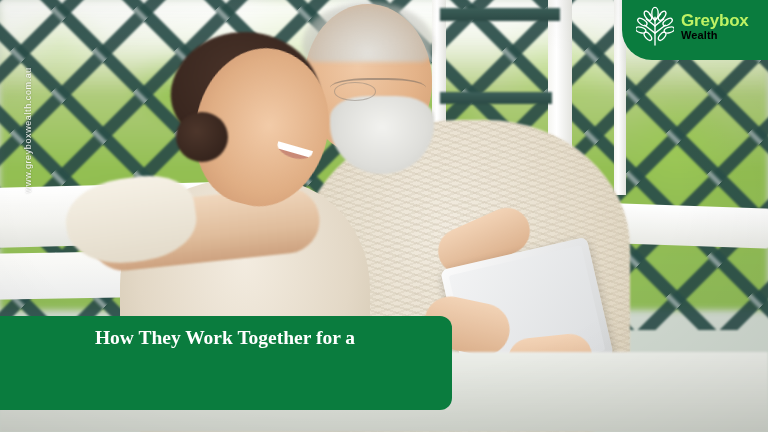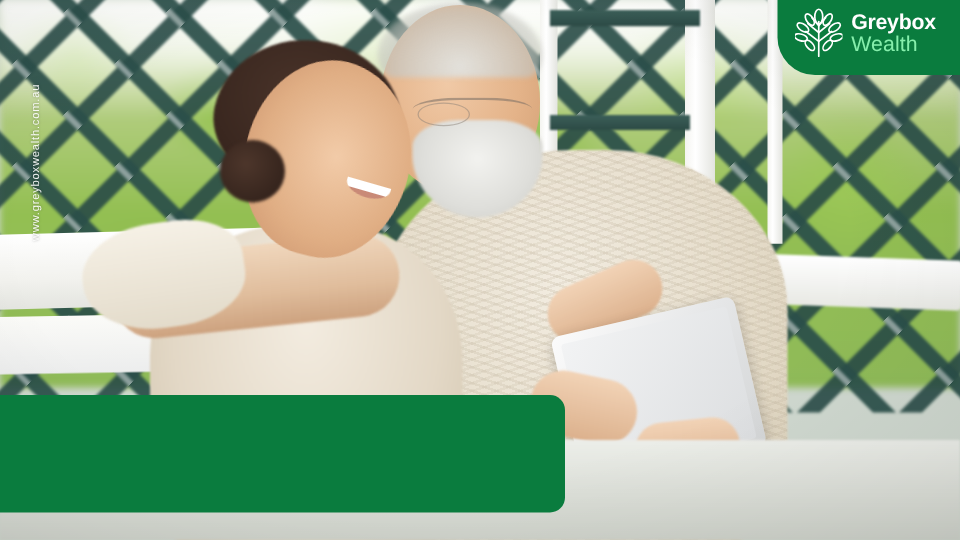--- a/index.html
+++ b/index.html
@@ -301,29 +301,29 @@
     border-radius: 0 0 0 30px;
     display: flex;
     align-items: flex-end;
     padding: 0 0 14px 14px;
     box-sizing: border-box;
   }
   .logo-inner { display: flex; align-items: center; gap: 7px; }
   .logo-mark { width: 38px; height: 40px; flex: 0 0 auto; }
   .logo-words { line-height: 1; }
   .logo-l1 {
-    color: #ffffff;
+    color: #bef264;
     font-size: 17px;
     font-weight: bold;
     letter-spacing: -.2px;
   }
   .logo-l2 {
-    color: #86efac;
-    font-size: 17px;
-    font-weight: 400;
+    color: #000000;
+    font-size: 11px;
+    font-weight: 700;
     letter-spacing: .1px;
     margin-top: 1px;
   }
 
   
   .title-banner {
     position: absolute;
     left: -14px;
     top: 316px;
     width: 466px;
@@ -426,15 +426,16 @@
         </svg>
       </span>
       <span class="logo-words">
         <div class="logo-l1">Greybox</div>
         <div class="logo-l2">Wealth</div>
       </span>
     </div>
   </div>
 
   <div class="title-banner">
+    <div class="title-sub">How They Work Together for a</div>
   </div>
 
 </div>
 
 </body></html>

